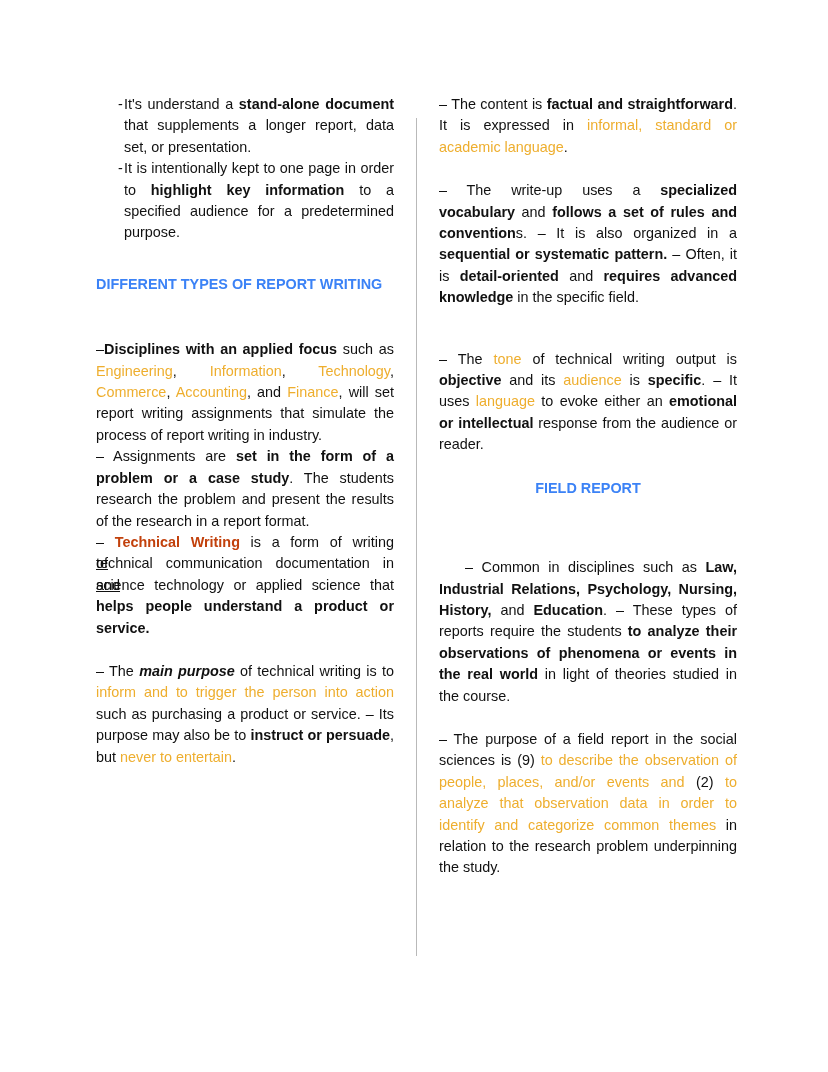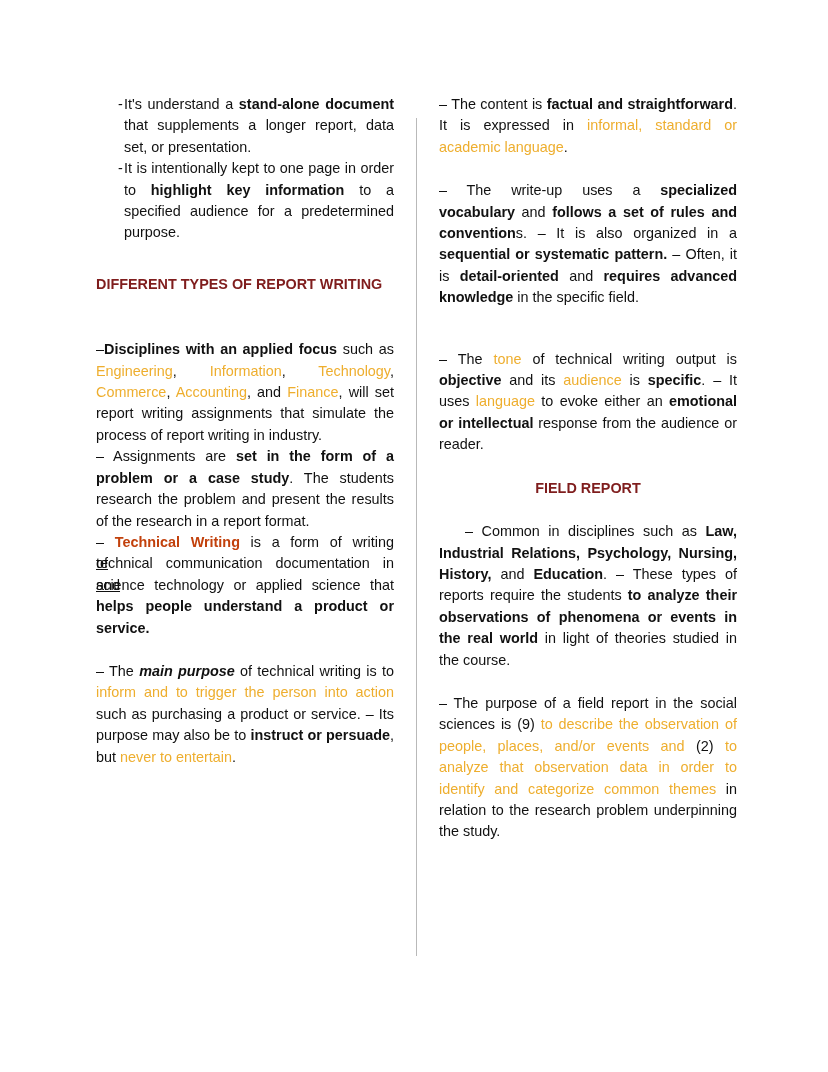--- a/index.html
+++ b/index.html
@@ -62,40 +62,40 @@
   }
   .bullet .btext {
     flex: 1 1 auto;
     text-align: justify;
     text-indent: 26px;
   }
   .bullet .btext.noind { text-indent: 0; }
 
   .hl { color: #eeae2e; }          
   .blue-head {
-    color: #7f1d1d;
+    color: #3b82f6;
     font-weight: bold;
     text-align: justify;
   }
   .blue-head.last { text-align: center; }
   .blue-inline { color: #c2410c; font-weight: bold; }
   .sp-md { height: 22px; }
   .sp-lg { height: 30px; }
   .sp-xl { height: 40px; }
 
   
   .overlapwrap { position: relative; }
   .overlapwrap .stray {
     position: absolute;
     left: 0;
     top: 0;
     white-space: nowrap;
     text-decoration: underline;
   }
-  .indent-first { text-indent: 26px; }
+  .indent-first { text-indent: 26px; margin-top: 36px; }
 </style>
 </head>
 <body>
 
 <div class="page">
 
   <div class="divider"></div>
 
   <div class="columns">
 

